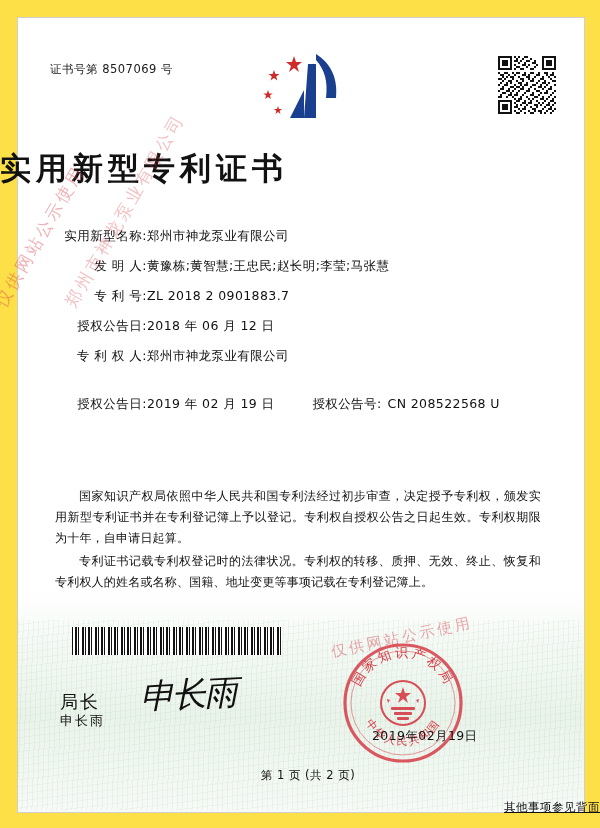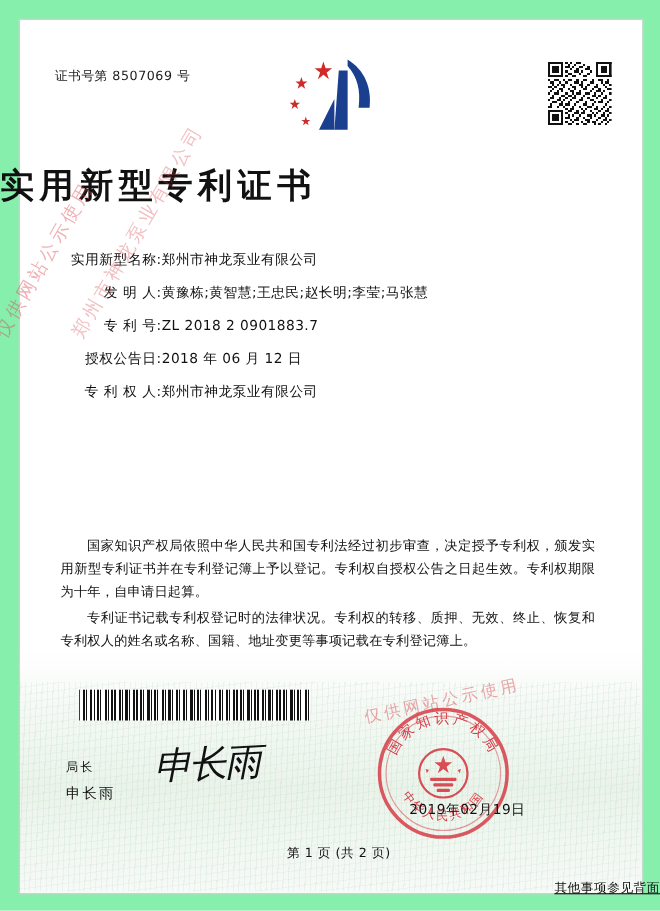--- a/index.html
+++ b/index.html
@@ -13,21 +13,21 @@
     font-family: "DejaVu Sans", "Liberation Sans", sans-serif;
     overflow: hidden;
     position: relative;
   }
 
   
   .page {
     position: absolute;
     left: 0; top: 0;
     width: 600px; height: 828px;
-    background: #86efac;
+    background: #fde047;
     overflow: hidden;
   }
   .border-outer {
     position: absolute;
     left: 17px; top: 17px;
     width: 566px; height: 794px;
     border: 1px solid #cfcfcf;
     background: linear-gradient(180deg,#ffffff 0%,#ffffff 72%,#f3f8f3 80%,#eaf3ea 88%,#f7faf7 100%);
   }
   .guilloche {
@@ -127,21 +127,21 @@
       #111 0px, #111 1px, #fff 1px, #fff 3px,
       #111 3px, #111 5px, #fff 5px, #fff 6px,
       #111 6px, #111 7px, #fff 7px, #fff 10px,
       #111 10px, #111 12px, #fff 12px, #fff 13px);
   }
 
   
   .sig-label {
     position: absolute;
     left: 60px; top: 690px;
-    font-size: 11px;
+    font-size: 18px;
     color: #111;
     letter-spacing: 2px;
   }
   .sig-name {
     position: absolute;
     left: 60px; top: 712px;
     font-size: 13px;
     color: #111;
     letter-spacing: 2px;
   }
@@ -447,20 +447,23 @@
     </div>
     <div class="field">
       <span class="lab">专 利 号:</span><span class="val">ZL 2018 2 0901883.7</span>
     </div>
     <div class="field">
       <span class="lab">授权公告日:</span><span class="val">2018 年 06 月 12 日</span>
     </div>
     <div class="field">
       <span class="lab">专 利 权 人:</span><span class="val">郑州市神龙泵业有限公司</span>
     </div>
+    <div class="field pubrow" style="margin-top:18px">
+      <span class="lab">授权公告日:</span><span class="val">2019 年 02 月 19 日</span><span class="val val2">授权公告号:</span><span class="val" style="margin-left:6px">CN 208522568 U</span>
+    </div>
   </div>
 
   <div class="para" id="para1">国家知识产权局依照中华人民共和国专利法经过初步审查，决定授予专利权，颁发实用新型专利证书并在专利登记簿上予以登记。专利权自授权公告之日起生效。专利权期限为十年，自申请日起算。</div>
   <div class="para" id="para2">专利证书记载专利权登记时的法律状况。专利权的转移、质押、无效、终止、恢复和专利权人的姓名或名称、国籍、地址变更等事项记载在专利登记簿上。</div>
 
   <div class="barcode"></div>
 
   <div class="sig-label">局长</div>
   <div class="sig-name">申长雨</div>
   <div class="sig-hand">申长雨</div>

